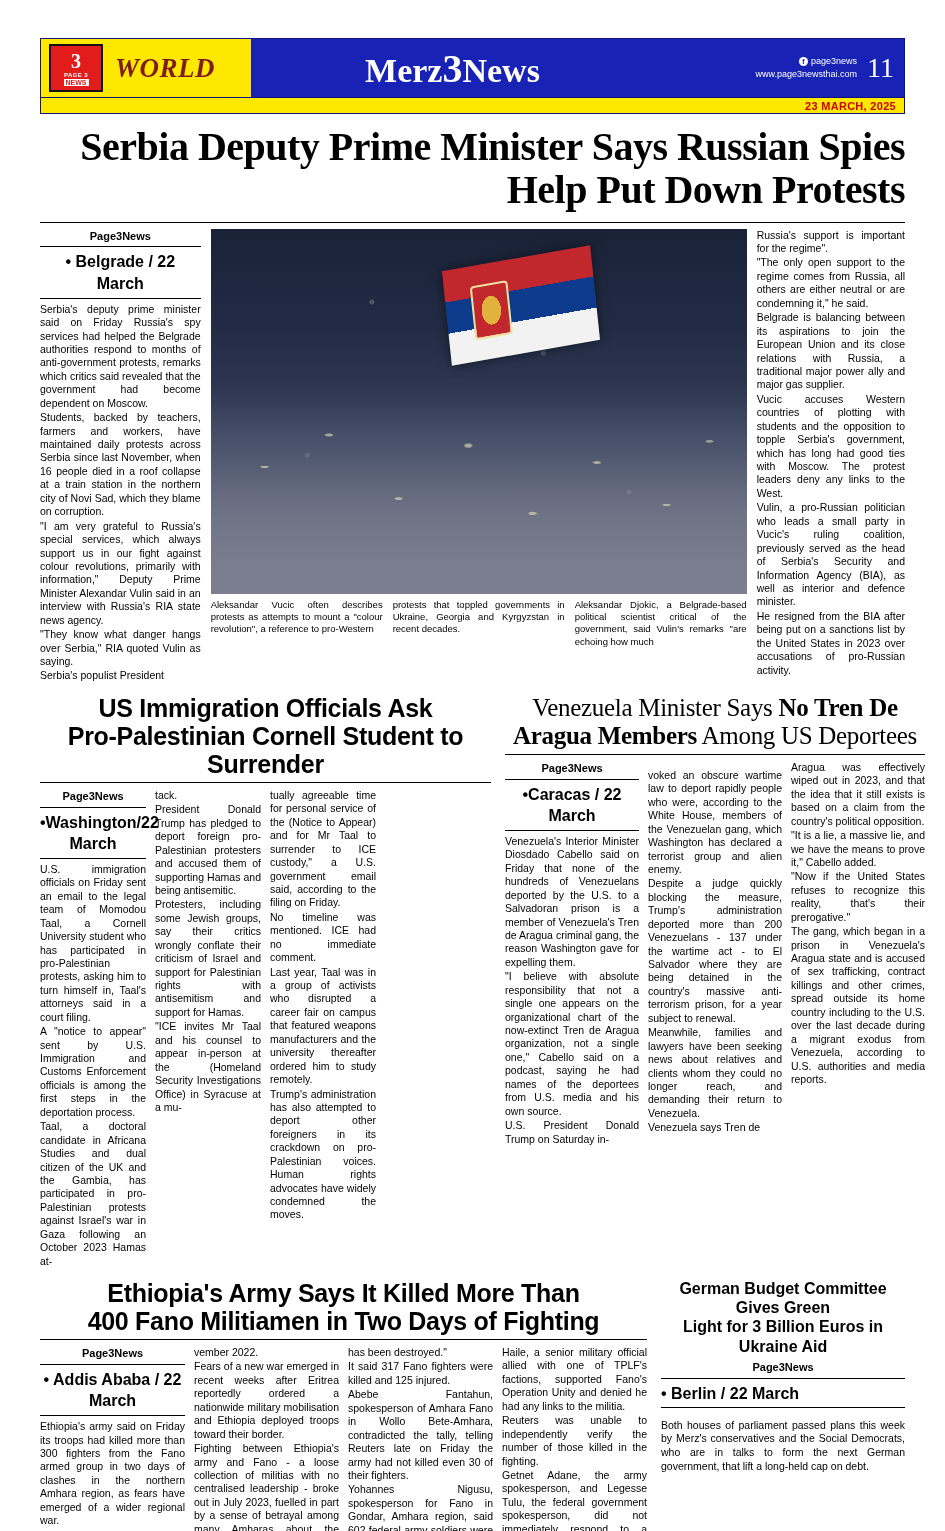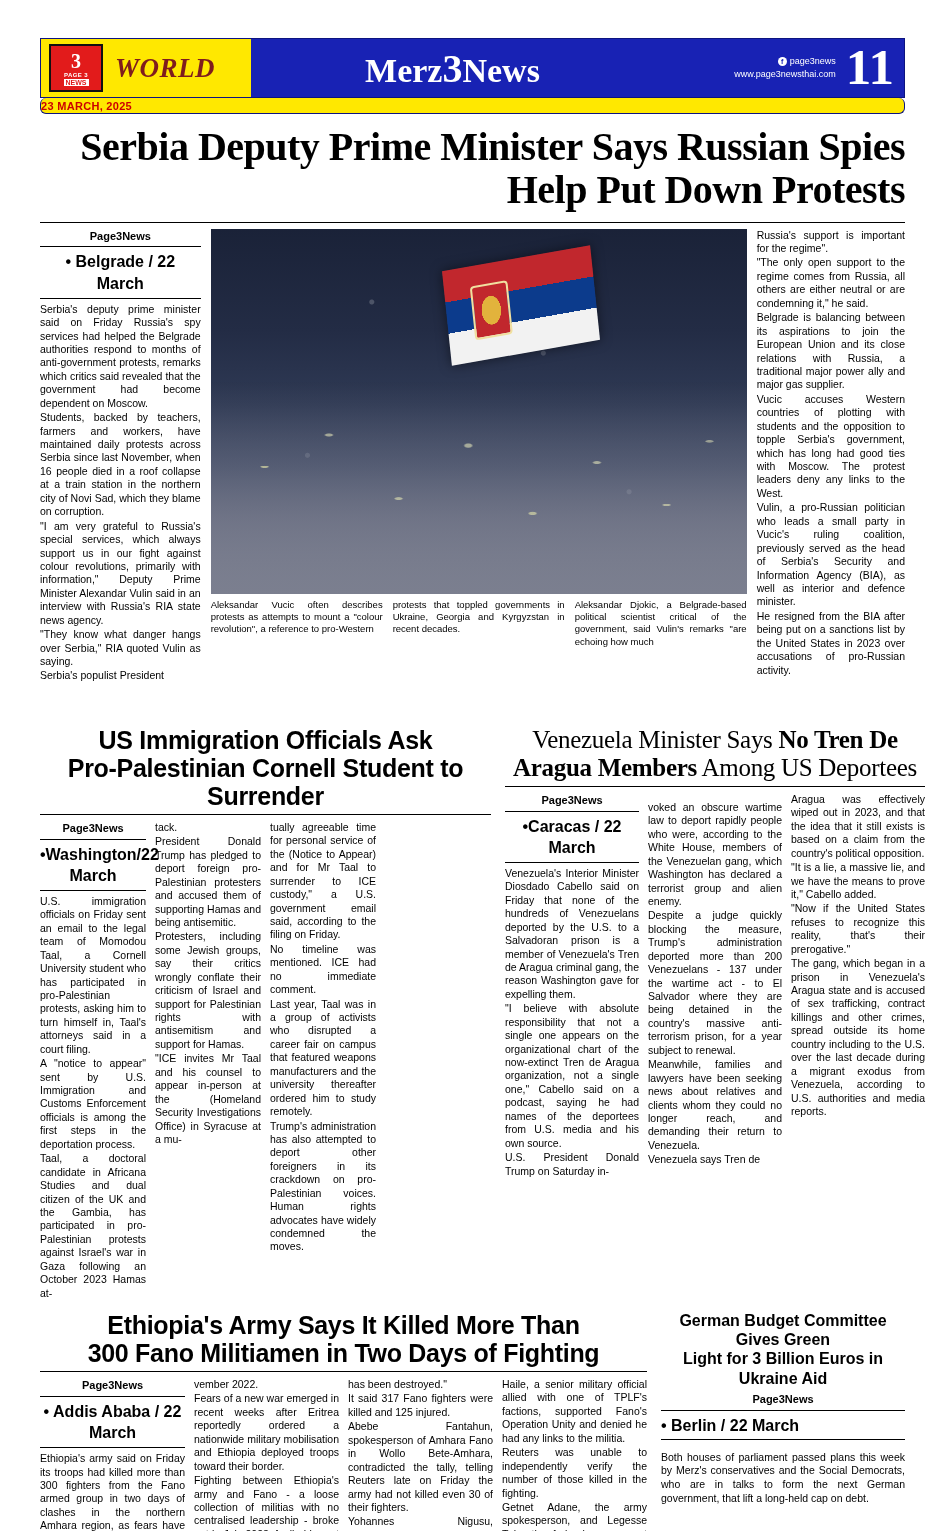--- a/index.html
+++ b/index.html
@@ -54,26 +54,26 @@
     width:250px;display:flex;align-items:center;justify-content:flex-end;
     padding-right:10px;box-sizing:border-box;color:#fff;
   }
   .mast-right .meta{text-align:right;font-size:9px;line-height:1.5;margin-right:10px;}
   .mast-right .meta .handle{display:flex;align-items:center;justify-content:flex-end;gap:3px;}
   .fb-dot{
     display:inline-block;width:9px;height:9px;border-radius:50%;
     background:#fff;color:#1822b4;font-size:7px;line-height:9px;text-align:center;font-weight:bold;
   }
   .mast-right .pageno{
-    font-family:"Liberation Serif",serif;font-size:51px;font-weight:bold;line-height:.9;color:#fff;
+    font-family:"Liberation Serif",serif;font-size:28px;font-weight:normal;line-height:.9;color:#fff;
   }
   .mast-strip{
     height:16px;background:#ffe800;border-left:1px solid #0d1480;border-right:1px solid #0d1480;
     border-bottom:1px solid #0d1480;
-    display:flex;align-items:center;padding-right:8px;box-sizing:border-box;border-radius:6px;
+    display:flex;align-items:center;justify-content:flex-end;padding-right:8px;box-sizing:border-box;
   }
   .mast-date{font-size:11px;font-weight:bold;color:#cc0000;letter-spacing:.3px;}
 
   
   .lead-headline{
     font-family:"Liberation Serif",serif;
     font-weight:bold;text-align:right;font-size:40px;line-height:1.07;
     margin:12px 0 10px 0;letter-spacing:-.5px;
   }
   .hr-thin{border:0;border-top:1px solid #000;margin:0;}
@@ -136,21 +136,20 @@
   }
 
   
   .two-up{display:flex;gap:14px;margin-top:10px;}
   .half{width:460px;}
   .half-right{width:430px;}
   .hl2{
     font-family:"Liberation Sans",sans-serif;
     font-weight:bold;text-align:center;font-size:25px;line-height:1.12;
     letter-spacing:-.3px;
-    margin-top:32px;
   }
   .hl2.serif{font-family:"Liberation Serif",serif;}
   .hl-mixed .light{font-weight:normal;}
   .cols4{display:flex;gap:9px;margin-top:6px;}
   .cols4 > div{width:106px;}
   .cols3{display:flex;gap:9px;margin-top:6px;}
 
   
   .bottom{display:flex;gap:14px;margin-top:10px;}
   .bl{width:620px;}
@@ -329,21 +328,21 @@
         </div>
       </div>
     </div>
   </div>
 
   <div class="bottom">
 
     <div class="bl">
       <div class="hl3">
         <div>Ethiopia's Army Says It Killed More Than</div>
-        <div>300 Fano Militiamen in Two Days of Fighting</div>
+        <div>400 Fano Militiamen in Two Days of Fighting</div>
       </div>
       <hr class="hr-thin" style="margin-top:4px;">
       <div class="bl-cols">
         <div>
           <div class="byline">
             <div>Page3News</div>
             <hr class="byline-rule">
             <div class="loc">• Addis Ababa / 22 March</div>
           </div>
           <hr class="byline-rule">

